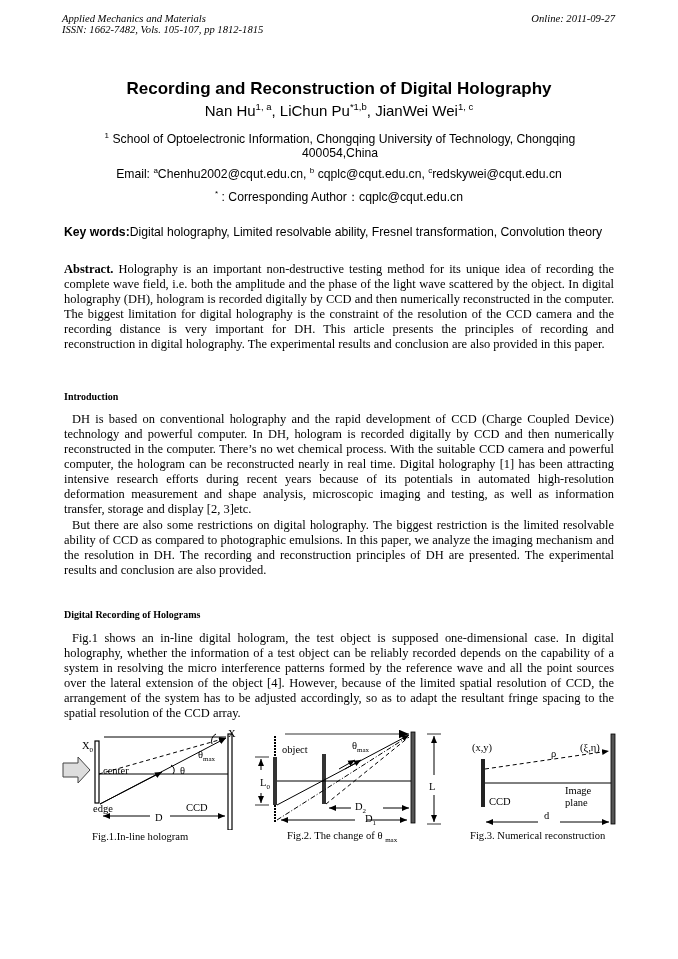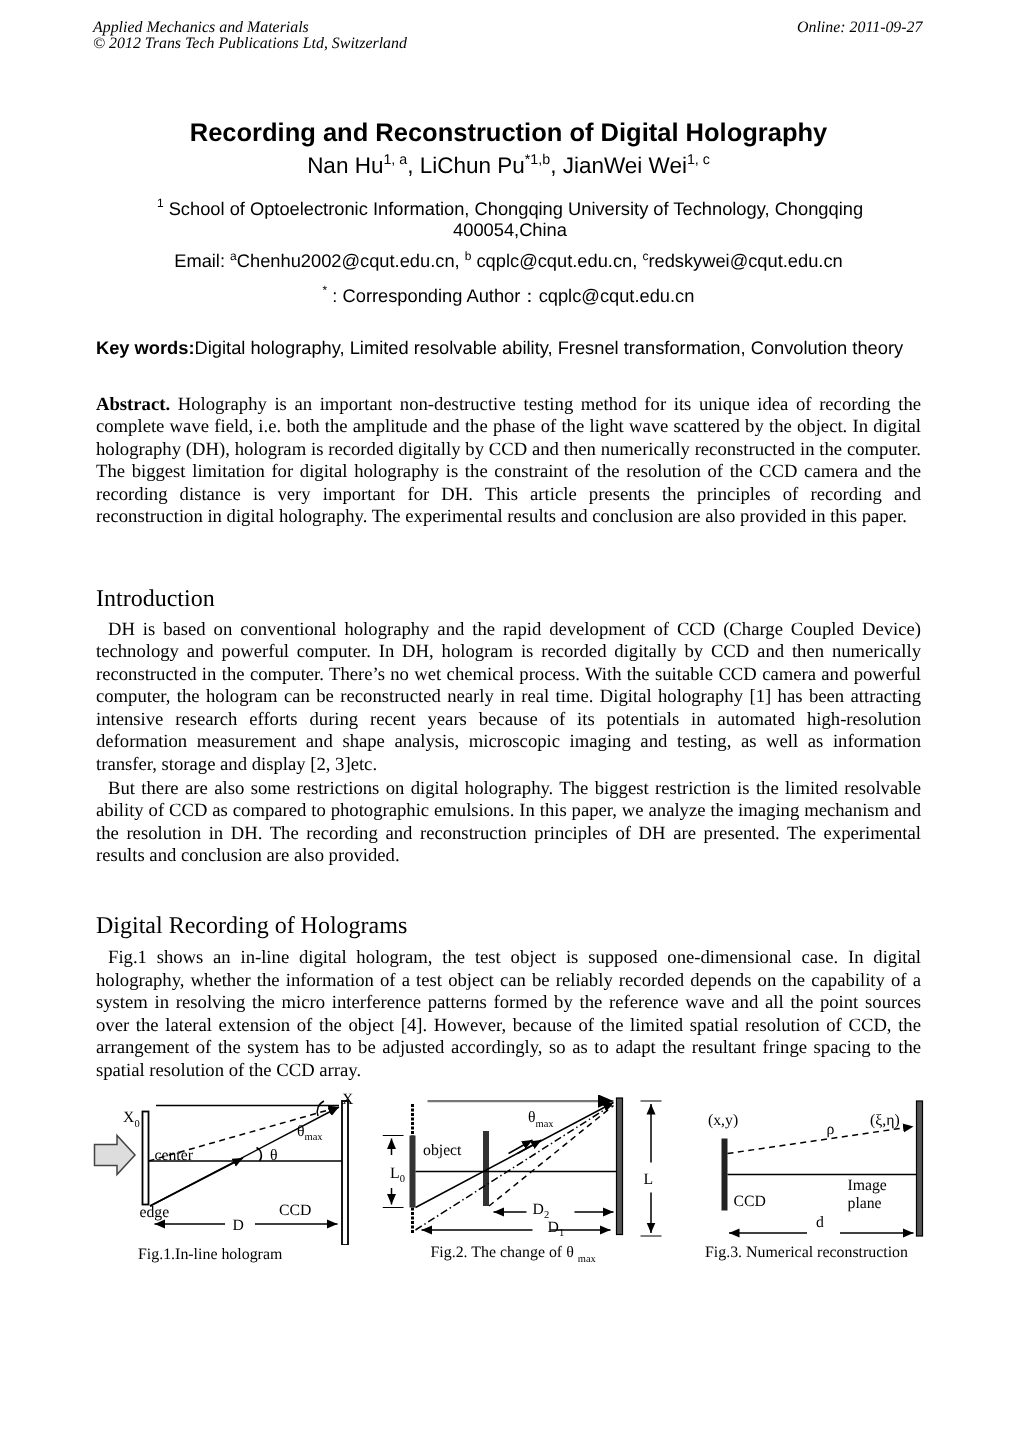--- a/index.html
+++ b/index.html
@@ -16,34 +16,34 @@
   .affil { position: absolute; left: 90px; width: 500px; top: 132px; text-align: center; font-size: 12.2px; line-height: 14px; }
   .affil sup, .email sup, .corr sup { font-size: 8px; vertical-align: 5px; line-height: 0; }
   .email { position: absolute; left: 0; width: 678px; top: 167px; text-align: center; font-size: 12.2px; }
   .corr { position: absolute; left: 0; width: 678px; top: 189px; text-align: center; font-size: 12.2px; }
 
   .keywords { position: absolute; left: 64px; top: 225px; font-size: 12.2px; white-space: nowrap; }
   .keywords b { font-weight: bold; }
 
   .para { position: absolute; left: 64px; width: 550px; font-size: 12.45px; line-height: 15.05px; text-align: justify; }
   .para b { font-weight: bold; }
-  .section-heading { position: absolute; left: 64px; font-weight: normal; font-size: 16px; }
+  .section-heading { position: absolute; left: 64px; font-weight: bold; font-size: 10px; }
   .indent { text-indent: 8px; }
 
   .figure { position: absolute; top: 730px; }
   .fig-caption { position: absolute; font-size: 10.6px; white-space: nowrap; }
   .lbl { position: absolute; font-size: 10.5px; white-space: nowrap; line-height: 11px; }
   .lbl sub, .fig-caption sub { font-size: 7px; }
 </style>
 </head>
 <body>
 
 <div class="journal-header serif">
   <div>Applied Mechanics and Materials</div>
-  <div>© 2012 Trans Tech Publications Ltd, Switzerland</div>
+  <div>ISSN: 1662-7482, Vols. 105-107, pp 1812-1815</div>
   <div class="online">Online: 2011-09-27</div>
 </div>
 
 <div class="title sans">Recording and Reconstruction of Digital Holography</div>
 
 <div class="authors sans">
   <span>Nan Hu</span><sup>1, a</sup><span>, </span><span>LiChun Pu</span><sup>*1,b</sup><span>, </span><span>JianWei Wei</span><sup>1, c</sup>
 </div>
 
 <div class="affil sans">
@@ -150,21 +150,21 @@
 
     <line x1="100" y1="90" x2="26" y2="90" stroke="#000" stroke-width="1" marker-end="url(#ah2)"></line>
     <line x1="112" y1="90" x2="152" y2="90" stroke="#000" stroke-width="1" marker-end="url(#ah2)"></line>
 
     <line x1="172" y1="4" x2="186" y2="4" stroke="#000" stroke-width="0.8"></line>
     <line x1="172" y1="94" x2="186" y2="94" stroke="#000" stroke-width="0.8"></line>
     <line x1="179" y1="45" x2="179" y2="6" stroke="#000" stroke-width="1" marker-end="url(#ah2)"></line>
     <line x1="179" y1="65" x2="179" y2="92" stroke="#000" stroke-width="1" marker-end="url(#ah2)"></line>
   </svg>
   <span class="lbl" style="left:97px;top:10px;"><span>θ</span><sub>max</sub></span>
-  <span class="lbl" style="left:27px;top:32px;text-align:center;">object</span>
+  <span class="lbl" style="left:27px;top:14px;text-align:center;">object</span>
   <span class="lbl" style="left:5px;top:47px;background:#fff;"><span>L</span><sub>0</sub></span>
   <span class="lbl" style="left:174px;top:51px;background:#fff;">L</span>
   <span class="lbl" style="left:100px;top:71px;"><span>D</span><sub>2</sub></span>
   <span class="lbl" style="left:89px;top:83px;margin-left:21px;"><span>D</span><sub>1</sub></span>
   <div class="fig-caption" style="left:32px;top:100px;"><span>Fig.2. The change of θ</span> <sub>max</sub></div>
 </div>
 
 <div class="figure serif" style="left:466px; width:160px; height:115px;">
   <svg width="160" height="100" style="position:absolute;left:0;top:0;">
     <defs>

